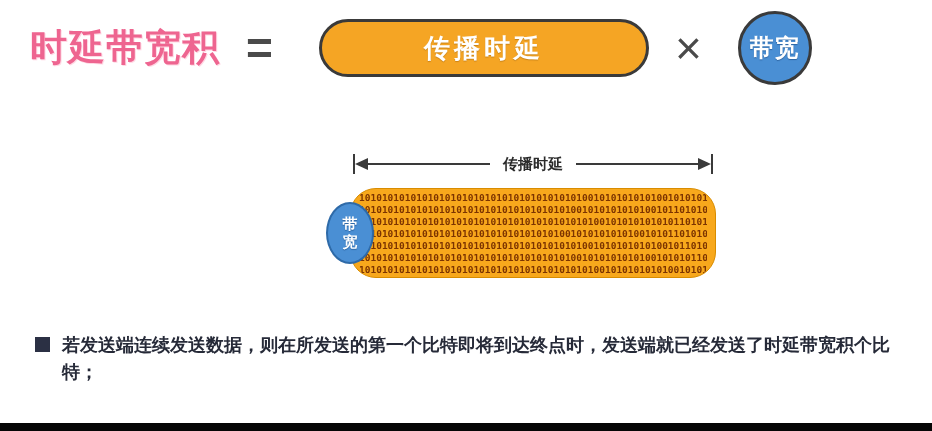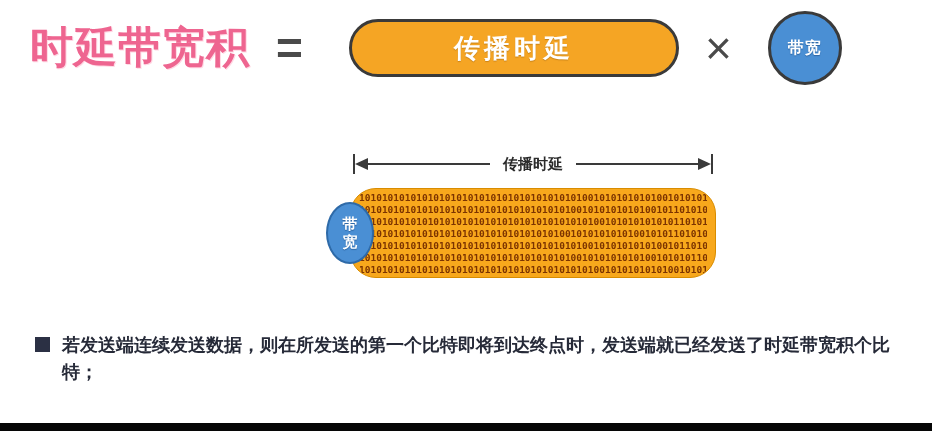--- a/index.html
+++ b/index.html
@@ -17,21 +17,21 @@
   .formula-row {
     position: absolute;
     top: 8px;
     left: 30px;
     right: 20px;
     height: 80px;
     display: flex;
     align-items: center;
   }
   .formula-title {
-    font-size: 43px;
+    font-size: 37px;
     font-weight: 900;
     color: #ee6590;
     letter-spacing: 1px;
     text-shadow: 1px 1px 0 #ffd9e4;
     white-space: nowrap;
   }
   .equals-sign {
     margin-left: 26px;
     font-size: 46px;
     font-weight: 900;
@@ -64,21 +64,21 @@
   .bw-circle {
     margin-left: 36px;
     width: 74px;
     height: 74px;
     background: #4a8fd4;
     border: 3px solid #3a3a3a;
     border-radius: 50%;
     display: flex;
     align-items: center;
     justify-content: center;
-    font-size: 16px;
+    font-size: 24px;
     font-weight: 900;
     color: #ffffff;
     letter-spacing: 1px;
     text-shadow: 0 1px 1px rgba(0,40,90,0.4);
   }
 
   
   .diagram {
     position: absolute;
     left: 350px;

